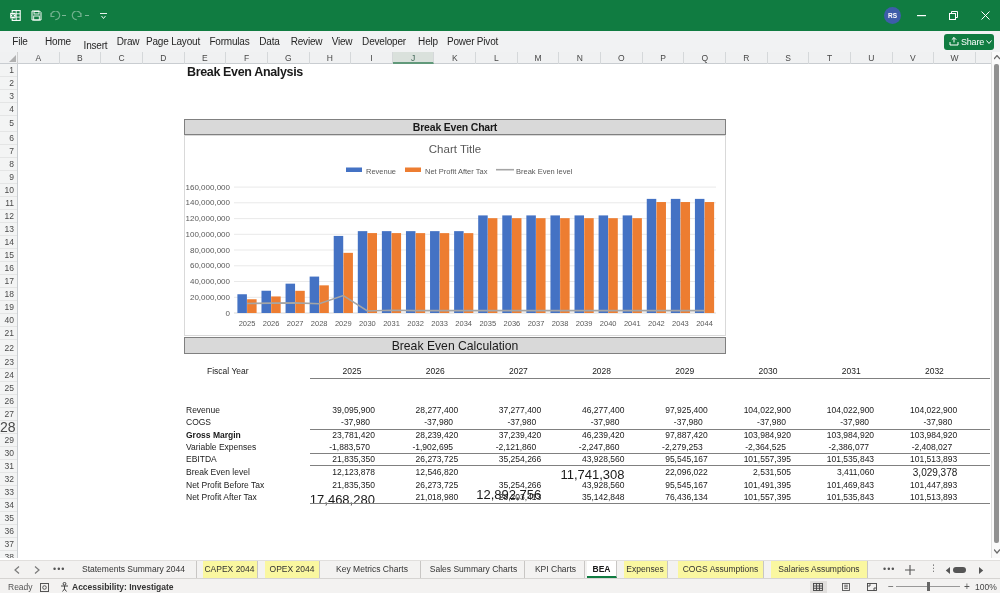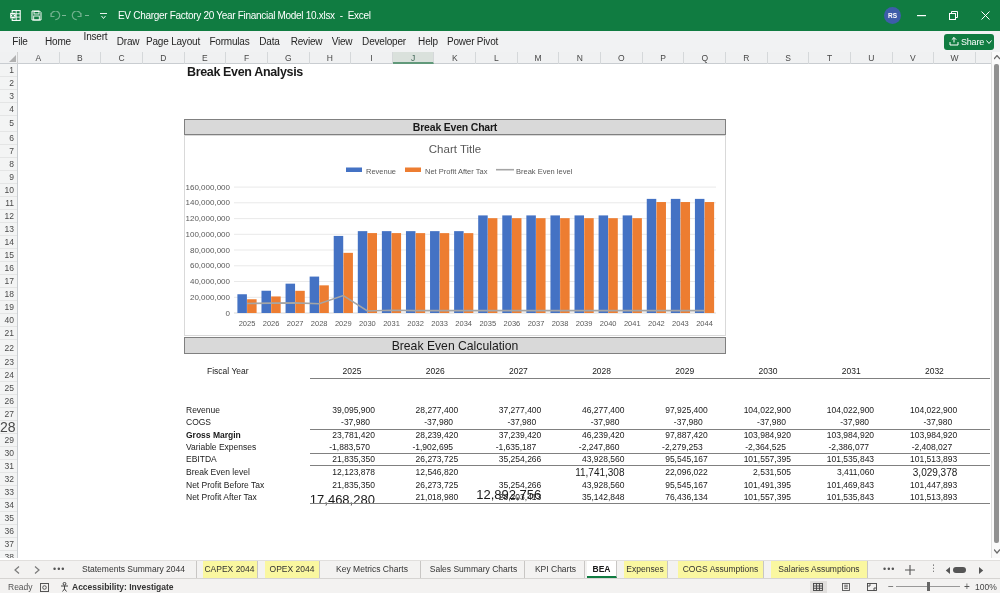--- a/index.html
+++ b/index.html
@@ -32,41 +32,40 @@
   <div class="abs" style="left:62px;top:15px;opacity:.45;width:4px;height:1px;background:#fff;"></div>
 
   <svg class="abs" style="left:71px;top:11px;opacity:.4;" width="12" height="10" viewBox="0 0 12 10">
     <path d="M10 2 V5.5 H6.5 M9.8 5.2 A4.3 4.3 0 1 0 5.7 8.6" fill="none" stroke="#fff" stroke-width="1.2"></path>
   </svg>
   <div class="abs" style="left:85px;top:15px;opacity:.45;width:4px;height:1px;background:#fff;"></div>
 
   <svg class="abs" style="left:99px;top:12px;opacity:.9;" width="9" height="8" viewBox="0 0 9 8">
     <path d="M1 1.5 H8 M2.5 4 L4.5 6.5 L6.5 4" fill="none" stroke="#fff" stroke-width="1"></path>
   </svg>
-  <div class="abs" style="left:118px;top:10px;font-size:10px;letter-spacing:-0.3px;color:#fff;white-space:nowrap;">EV Charger Factory 20 Year Financial Model 10.xlsx&nbsp;&nbsp;-&nbsp;&nbsp;Excel</div>
 
 
   <div class="abs" style="left:884px;top:7px;width:17px;height:17px;border-radius:50%;background:#3D5DA9;color:#fff;font-size:6.5px;text-align:center;line-height:17px;font-weight:bold;">RS</div>
 
   <svg class="abs" style="left:917px;top:15px;" width="9" height="1.6" viewBox="0 0 9 1.6">
       <rect width="9" height="1.2" fill="#fff"></rect>
     </svg>
   <svg class="abs" style="left:949px;top:11px;" width="9" height="9" viewBox="0 0 9 9">
     <rect x="0.5" y="2.5" width="6" height="6" fill="none" stroke="#fff" stroke-width="1"></rect>
     <path d="M2.5 2.5 V0.5 H8.5 V6.5 H6.5" fill="none" stroke="#fff" stroke-width="1"></path>
   </svg>
   <svg class="abs" style="left:981px;top:11px;" width="9" height="9" viewBox="0 0 9 9">
     <path d="M0.5 0.5 L8.5 8.5 M8.5 0.5 L0.5 8.5" stroke="#fff" stroke-width="1"></path>
   </svg>
 </div>
 
 <div class="abs" style="left:0;top:31px;width:1000px;height:21px;background:#F1F2F3;">
 <span class="abs" style="left:20px;top:5px;transform:translateX(-50%);font-size:10px;letter-spacing:-0.2px;color:#262626;white-space:nowrap;">File</span>
 <span class="abs" style="left:58px;top:5px;transform:translateX(-50%);font-size:10px;letter-spacing:-0.2px;color:#262626;white-space:nowrap;">Home</span>
-<span class="abs" style="left:95.5px;top:0;transform:translateX(-50%);font-size:10px;letter-spacing:-0.2px;color:#262626;white-space:nowrap;">Insert</span>
+<span class="abs" style="left:95.5px;top:9px;transform:translateX(-50%);font-size:10px;letter-spacing:-0.2px;color:#262626;white-space:nowrap;">Insert</span>
 <span class="abs" style="left:128px;top:5px;transform:translateX(-50%);font-size:10px;letter-spacing:-0.2px;color:#262626;white-space:nowrap;">Draw</span>
 <span class="abs" style="left:173px;top:5px;transform:translateX(-50%);font-size:10px;letter-spacing:-0.2px;color:#262626;white-space:nowrap;">Page Layout</span>
 <span class="abs" style="left:229.5px;top:5px;transform:translateX(-50%);font-size:10px;letter-spacing:-0.2px;color:#262626;white-space:nowrap;">Formulas</span>
 <span class="abs" style="left:269.5px;top:5px;transform:translateX(-50%);font-size:10px;letter-spacing:-0.2px;color:#262626;white-space:nowrap;">Data</span>
 <span class="abs" style="left:306.5px;top:5px;transform:translateX(-50%);font-size:10px;letter-spacing:-0.2px;color:#262626;white-space:nowrap;">Review</span>
 <span class="abs" style="left:342px;top:5px;transform:translateX(-50%);font-size:10px;letter-spacing:-0.2px;color:#262626;white-space:nowrap;">View</span>
 <span class="abs" style="left:384px;top:5px;transform:translateX(-50%);font-size:10px;letter-spacing:-0.2px;color:#262626;white-space:nowrap;">Developer</span>
 <span class="abs" style="left:428px;top:5px;transform:translateX(-50%);font-size:10px;letter-spacing:-0.2px;color:#262626;white-space:nowrap;">Help</span>
 <span class="abs" style="left:472.5px;top:5px;transform:translateX(-50%);font-size:10px;letter-spacing:-0.2px;color:#262626;white-space:nowrap;">Power Pivot</span>
 
@@ -289,40 +288,40 @@
 <div class="abs" style="right:541.9px;top:429.5px;font-size:8.5px;color:#1a1a1a;white-space:nowrap;">28,239,420</div>
 <div class="abs" style="right:458.7px;top:429.5px;font-size:8.5px;color:#1a1a1a;white-space:nowrap;">37,239,420</div>
 <div class="abs" style="right:375.5px;top:429.5px;font-size:8.5px;color:#1a1a1a;white-space:nowrap;">46,239,420</div>
 <div class="abs" style="right:292.3px;top:429.5px;font-size:8.5px;color:#1a1a1a;white-space:nowrap;">97,887,420</div>
 <div class="abs" style="right:209.1px;top:429.5px;font-size:8.5px;color:#1a1a1a;white-space:nowrap;">103,984,920</div>
 <div class="abs" style="right:125.9px;top:429.5px;font-size:8.5px;color:#1a1a1a;white-space:nowrap;">103,984,920</div>
 <div class="abs" style="right:42.7px;top:429.5px;font-size:8.5px;color:#1a1a1a;white-space:nowrap;">103,984,920</div>
 <div class="abs" style="left:186px;top:441.5px;font-size:8.5px;color:#1a1a1a;white-space:nowrap;">Variable Expenses</div>
 <div class="abs" style="right:630.1px;top:441.5px;font-size:8.5px;color:#1a1a1a;white-space:nowrap;">-1,883,570</div>
 <div class="abs" style="right:546.9px;top:441.5px;font-size:8.5px;color:#1a1a1a;white-space:nowrap;">-1,902,695</div>
-<div class="abs" style="right:463.7px;top:441.5px;font-size:8.5px;color:#1a1a1a;white-space:nowrap;">-1,635,187</div>
+<div class="abs" style="right:463.7px;top:441.5px;font-size:8.5px;color:#1a1a1a;white-space:nowrap;">-2,121,860</div>
 <div class="abs" style="right:380.5px;top:441.5px;font-size:8.5px;color:#1a1a1a;white-space:nowrap;">-2,247,860</div>
 <div class="abs" style="right:297.3px;top:441.5px;font-size:8.5px;color:#1a1a1a;white-space:nowrap;">-2,279,253</div>
 <div class="abs" style="right:214.1px;top:441.5px;font-size:8.5px;color:#1a1a1a;white-space:nowrap;">-2,364,525</div>
 <div class="abs" style="right:130.9px;top:441.5px;font-size:8.5px;color:#1a1a1a;white-space:nowrap;">-2,386,077</div>
 <div class="abs" style="right:47.7px;top:441.5px;font-size:8.5px;color:#1a1a1a;white-space:nowrap;">-2,408,027</div>
 <div class="abs" style="left:186px;top:453.5px;font-size:8.5px;color:#1a1a1a;white-space:nowrap;">EBITDA</div>
 <div class="abs" style="right:625.1px;top:453.5px;font-size:8.5px;color:#1a1a1a;white-space:nowrap;">21,835,350</div>
 <div class="abs" style="right:541.9px;top:453.5px;font-size:8.5px;color:#1a1a1a;white-space:nowrap;">26,273,725</div>
 <div class="abs" style="right:458.7px;top:453.5px;font-size:8.5px;color:#1a1a1a;white-space:nowrap;">35,254,266</div>
 <div class="abs" style="right:375.5px;top:453.5px;font-size:8.5px;color:#1a1a1a;white-space:nowrap;">43,928,560</div>
 <div class="abs" style="right:292.3px;top:453.5px;font-size:8.5px;color:#1a1a1a;white-space:nowrap;">95,545,167</div>
 <div class="abs" style="right:209.1px;top:453.5px;font-size:8.5px;color:#1a1a1a;white-space:nowrap;">101,557,395</div>
 <div class="abs" style="right:125.9px;top:453.5px;font-size:8.5px;color:#1a1a1a;white-space:nowrap;">101,535,843</div>
 <div class="abs" style="right:42.7px;top:453.5px;font-size:8.5px;color:#1a1a1a;white-space:nowrap;">101,513,893</div>
 <div class="abs" style="left:186px;top:467.0px;font-size:8.5px;color:#1a1a1a;white-space:nowrap;">Break Even level</div>
 <div class="abs" style="right:625.1px;top:467.0px;font-size:8.5px;color:#1a1a1a;white-space:nowrap;">12,123,878</div>
 <div class="abs" style="right:541.9px;top:467.0px;font-size:8.5px;color:#1a1a1a;white-space:nowrap;">12,546,820</div>
 <div class="abs" style="right:458.7px;top:487px;font-size:13px;color:#1a1a1a;white-space:nowrap;margin-left:36px;">12,892,756</div>
-<div class="abs" style="right:375.5px;top:467.0px;font-size:10px;color:#1a1a1a;white-space:nowrap;">11,741,308</div>
+<div class="abs" style="right:375.5px;top:467.0px;font-size:13px;color:#1a1a1a;white-space:nowrap;">11,741,308</div>
 <div class="abs" style="right:292.3px;top:467.0px;font-size:8.5px;color:#1a1a1a;white-space:nowrap;">22,096,022</div>
 <div class="abs" style="right:209.1px;top:467.0px;font-size:8.5px;color:#1a1a1a;white-space:nowrap;">2,531,505</div>
 <div class="abs" style="right:125.9px;top:467.0px;font-size:8.5px;color:#1a1a1a;white-space:nowrap;">3,411,060</div>
 <div class="abs" style="right:42.7px;top:467.0px;font-size:10px;color:#1a1a1a;white-space:nowrap;">3,029,378</div>
 <div class="abs" style="left:186px;top:479.5px;font-size:8.5px;color:#1a1a1a;white-space:nowrap;">Net Profit Before Tax</div>
 <div class="abs" style="right:625.1px;top:479.5px;font-size:8.5px;color:#1a1a1a;white-space:nowrap;">21,835,350</div>
 <div class="abs" style="right:541.9px;top:479.5px;font-size:8.5px;color:#1a1a1a;white-space:nowrap;">26,273,725</div>
 <div class="abs" style="right:458.7px;top:479.5px;font-size:8.5px;color:#1a1a1a;white-space:nowrap;">35,254,266</div>
 <div class="abs" style="right:375.5px;top:479.5px;font-size:8.5px;color:#1a1a1a;white-space:nowrap;">43,928,560</div>
 <div class="abs" style="right:292.3px;top:479.5px;font-size:8.5px;color:#1a1a1a;white-space:nowrap;">95,545,167</div>

